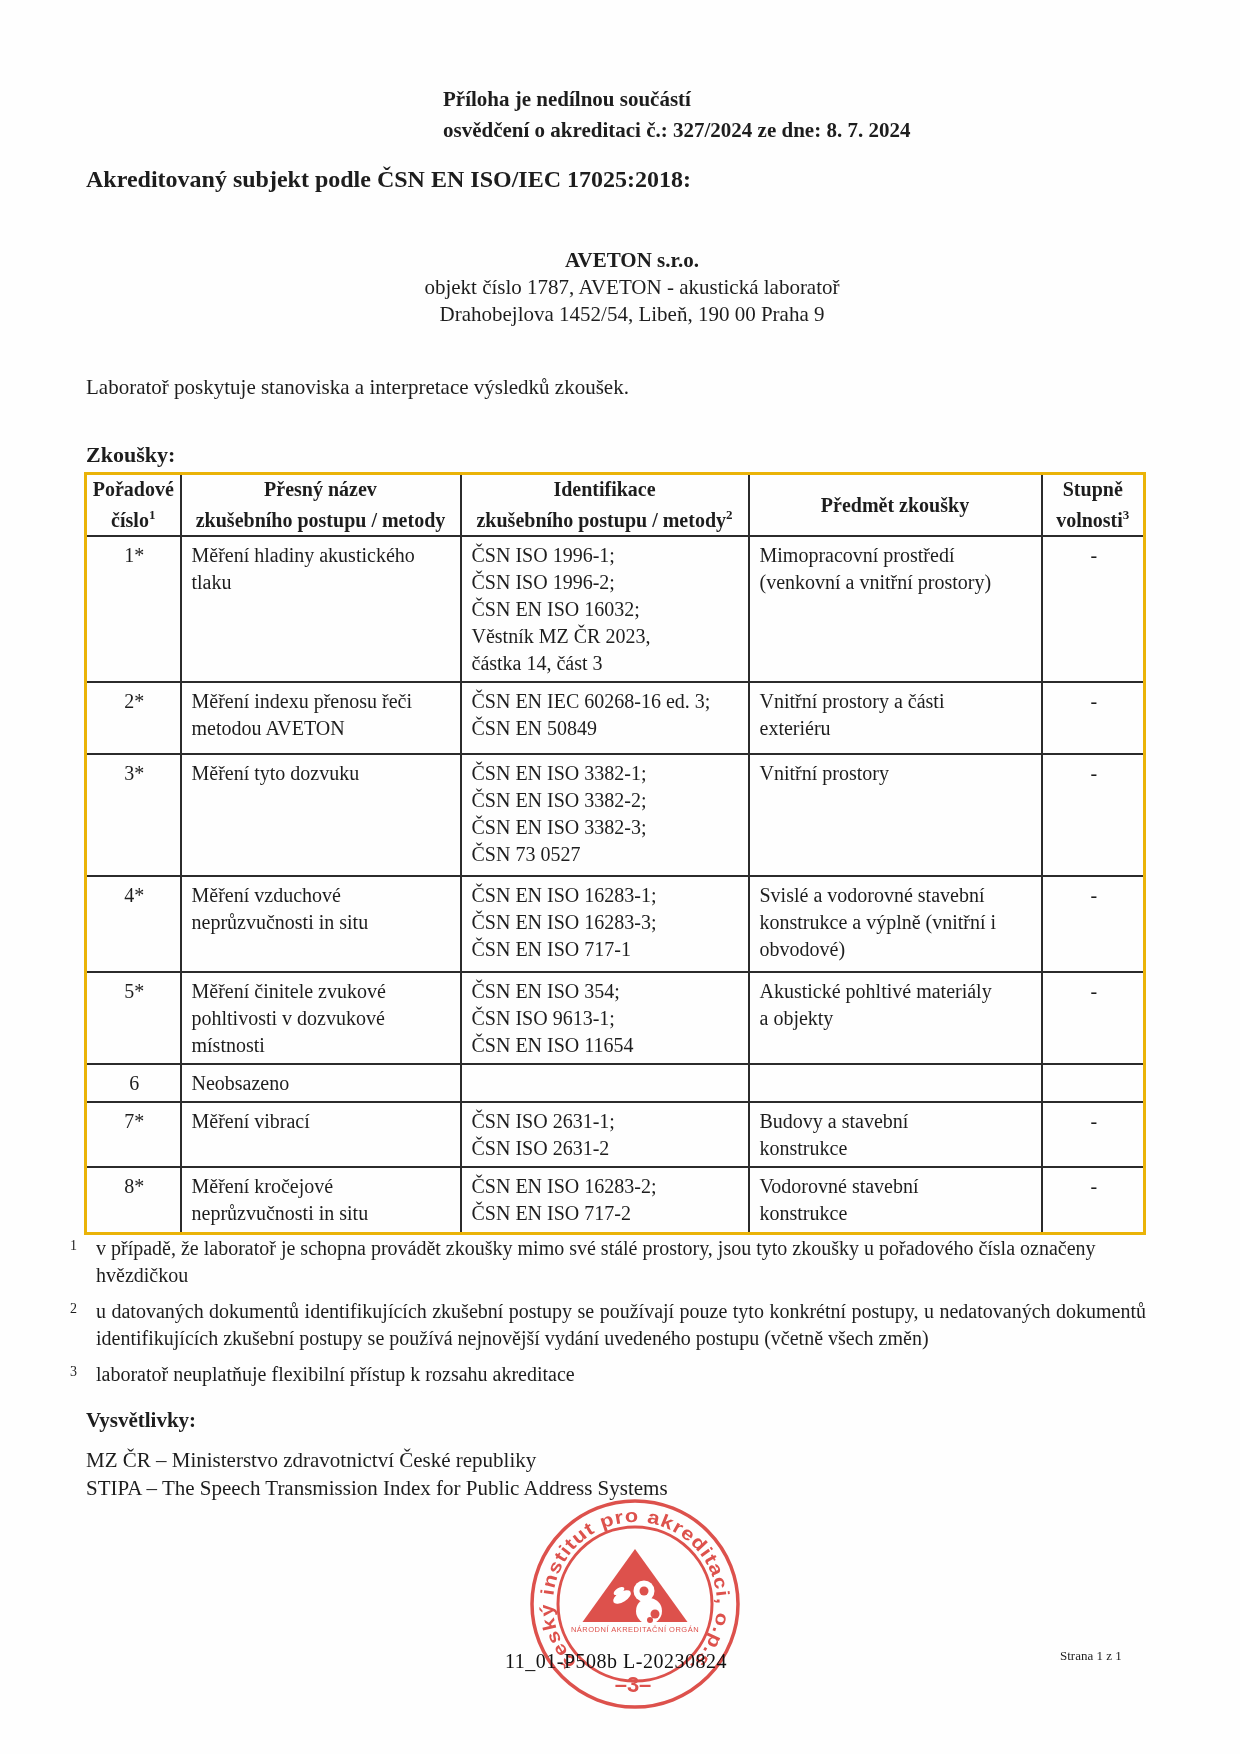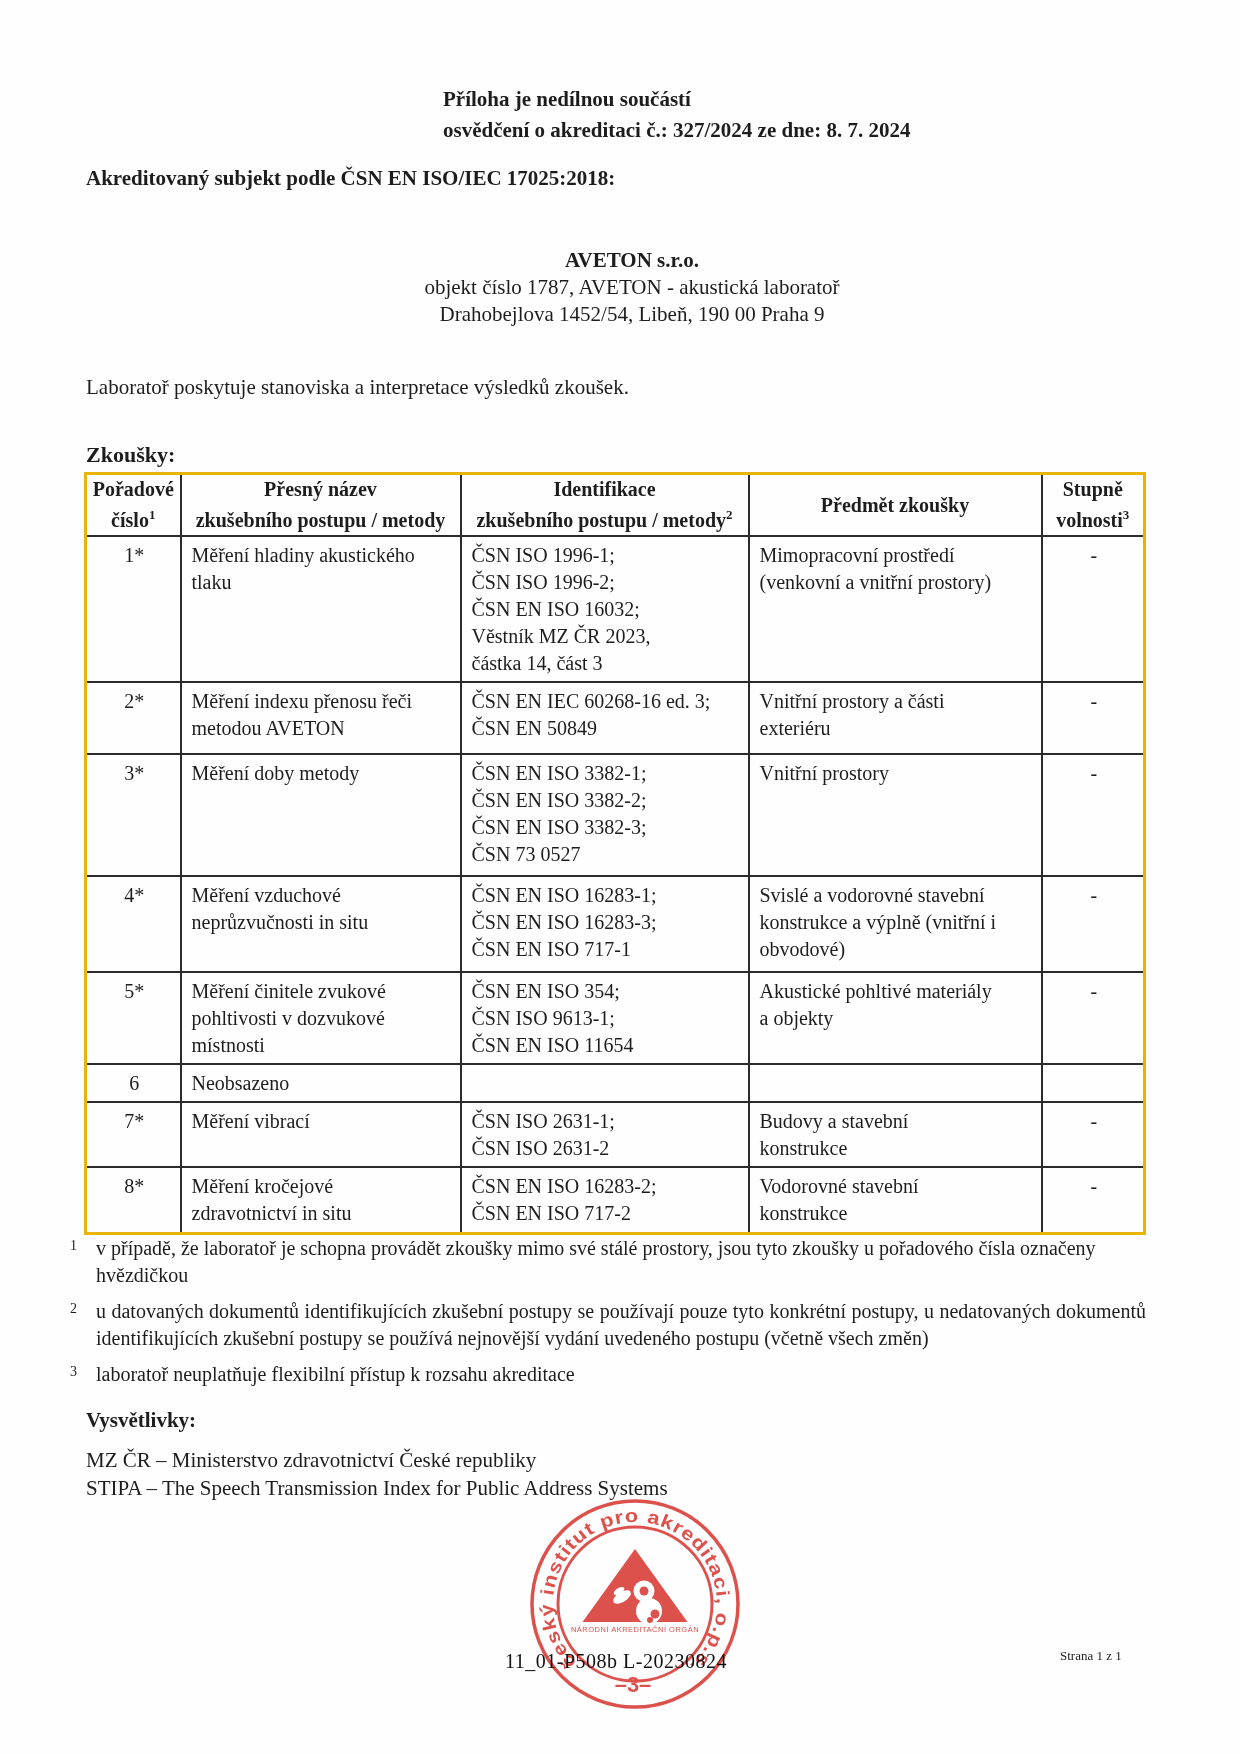--- a/index.html
+++ b/index.html
@@ -2,21 +2,21 @@
 <html lang="cs"><head>
 <meta charset="utf-8">
 <style>
   html,body{margin:0;padding:0;background:#ffffff;}
   .page{
     position:relative;width:1240px;height:1754px;background:#fefefe;
     font-family:"Liberation Serif",serif;color:#1d1d1d;overflow:hidden;
   }
   
   .annex{position:absolute;left:443px;top:84px;font-weight:bold;font-size:21px;line-height:31px;}
-  .subject-line{position:absolute;left:86px;top:166px;font-weight:bold;font-size:21px;}
+  .subject-line{position:absolute;left:86px;top:166px;font-weight:bold;font-size:24px;}
   .org-block{position:absolute;left:302px;top:247px;width:660px;text-align:center;font-size:21px;line-height:27px;}
   .org-name{font-weight:bold;}
   .statement{position:absolute;left:86px;top:375px;font-size:21px;}
   .tests-title{position:absolute;left:86px;top:442px;font-weight:bold;font-size:22px;}
 
   
   table.tests{
     position:absolute;left:84px;top:472px;width:1059px;
     border-collapse:collapse;table-layout:fixed;font-size:20px;
     border:3px solid #eab308;
@@ -130,21 +130,21 @@
         <td>Měření indexu přenosu řeči
 metodou AVETON</td>
         <td>ČSN EN IEC 60268-16 ed. 3;
 ČSN EN 50849</td>
         <td>Vnitřní prostory a části
 exteriéru</td>
         <td class="c-dof">-</td>
       </tr>
       <tr>
         <td class="c-order">3*</td>
-        <td>Měření doby metody</td>
+        <td>Měření tyto dozvuku</td>
         <td>ČSN EN ISO 3382-1;
 ČSN EN ISO 3382-2;
 ČSN EN ISO 3382-3;
 ČSN 73 0527</td>
         <td>Vnitřní prostory</td>
         <td class="c-dof">-</td>
       </tr>
       <tr>
         <td class="c-order">4*</td>
         <td>Měření vzduchové
@@ -181,21 +181,21 @@
         <td>Měření vibrací</td>
         <td>ČSN ISO 2631-1;
 ČSN ISO 2631-2</td>
         <td>Budovy a stavební
 konstrukce</td>
         <td class="c-dof">-</td>
       </tr>
       <tr>
         <td class="c-order">8*</td>
         <td>Měření kročejové
-zdravotnictví in situ</td>
+neprůzvučnosti in situ</td>
         <td>ČSN EN ISO 16283-2;
 ČSN EN ISO 717-2</td>
         <td>Vodorovné stavební
 konstrukce</td>
         <td class="c-dof">-</td>
       </tr>
     </tbody>
   </table>
 
   <div class="footnotes">

